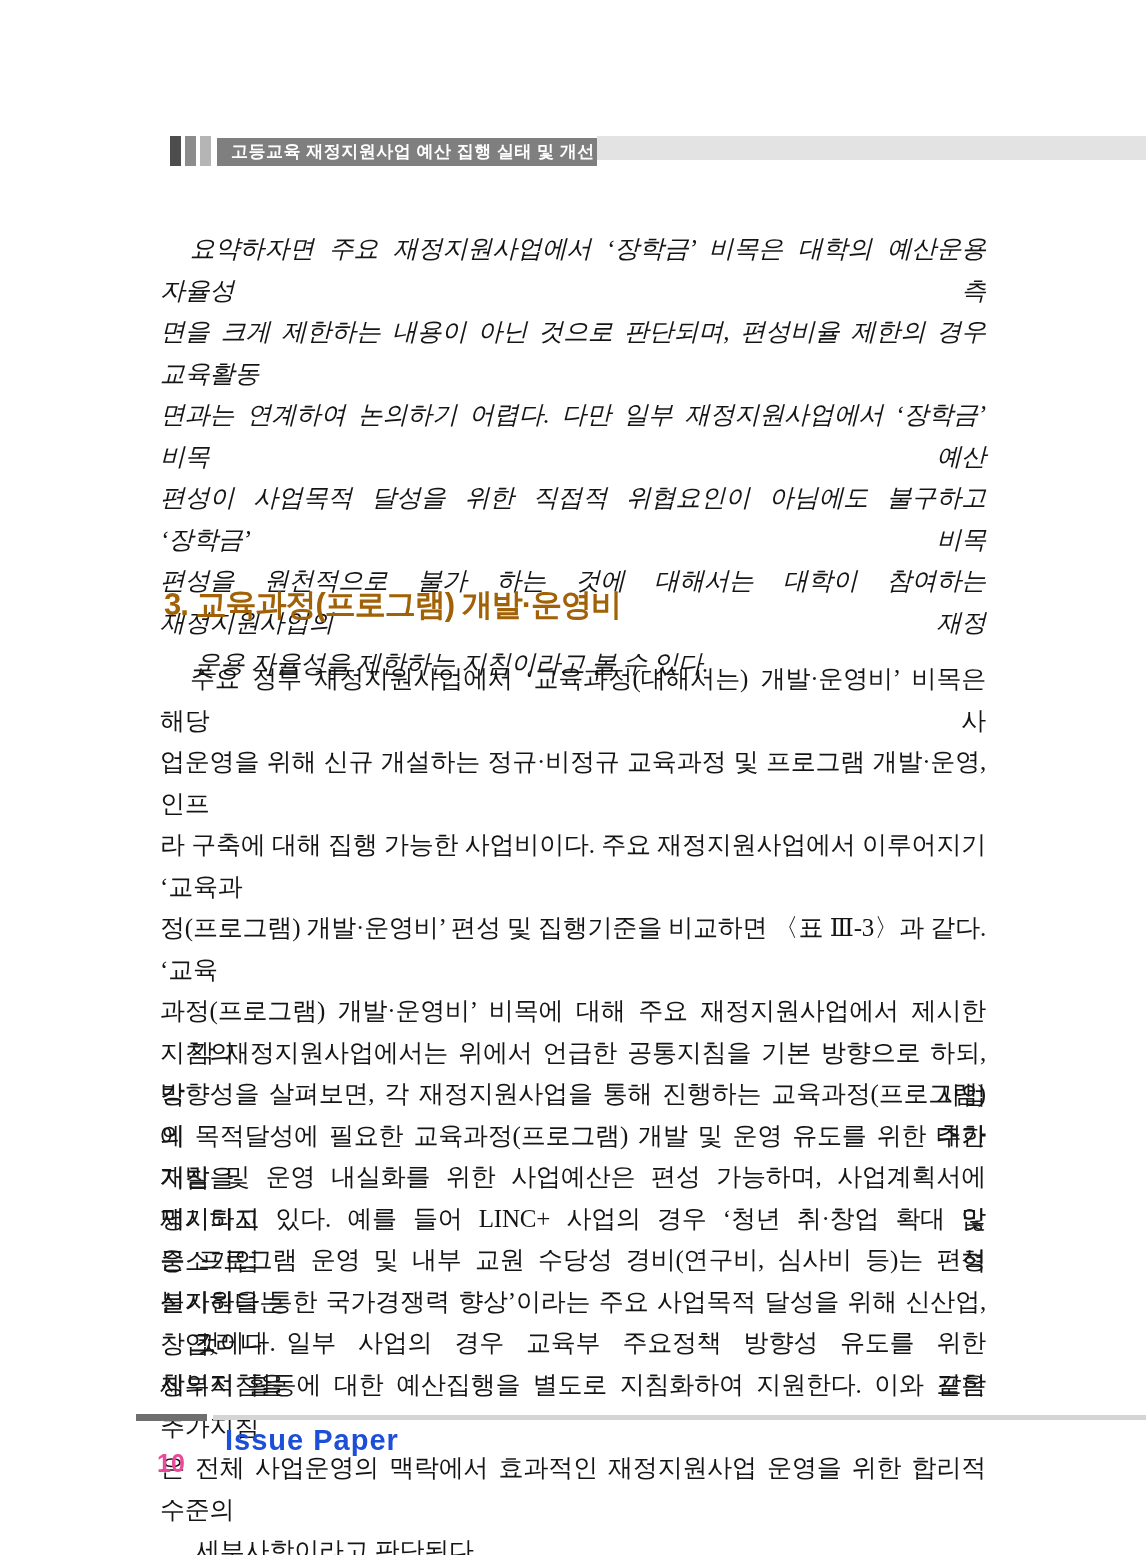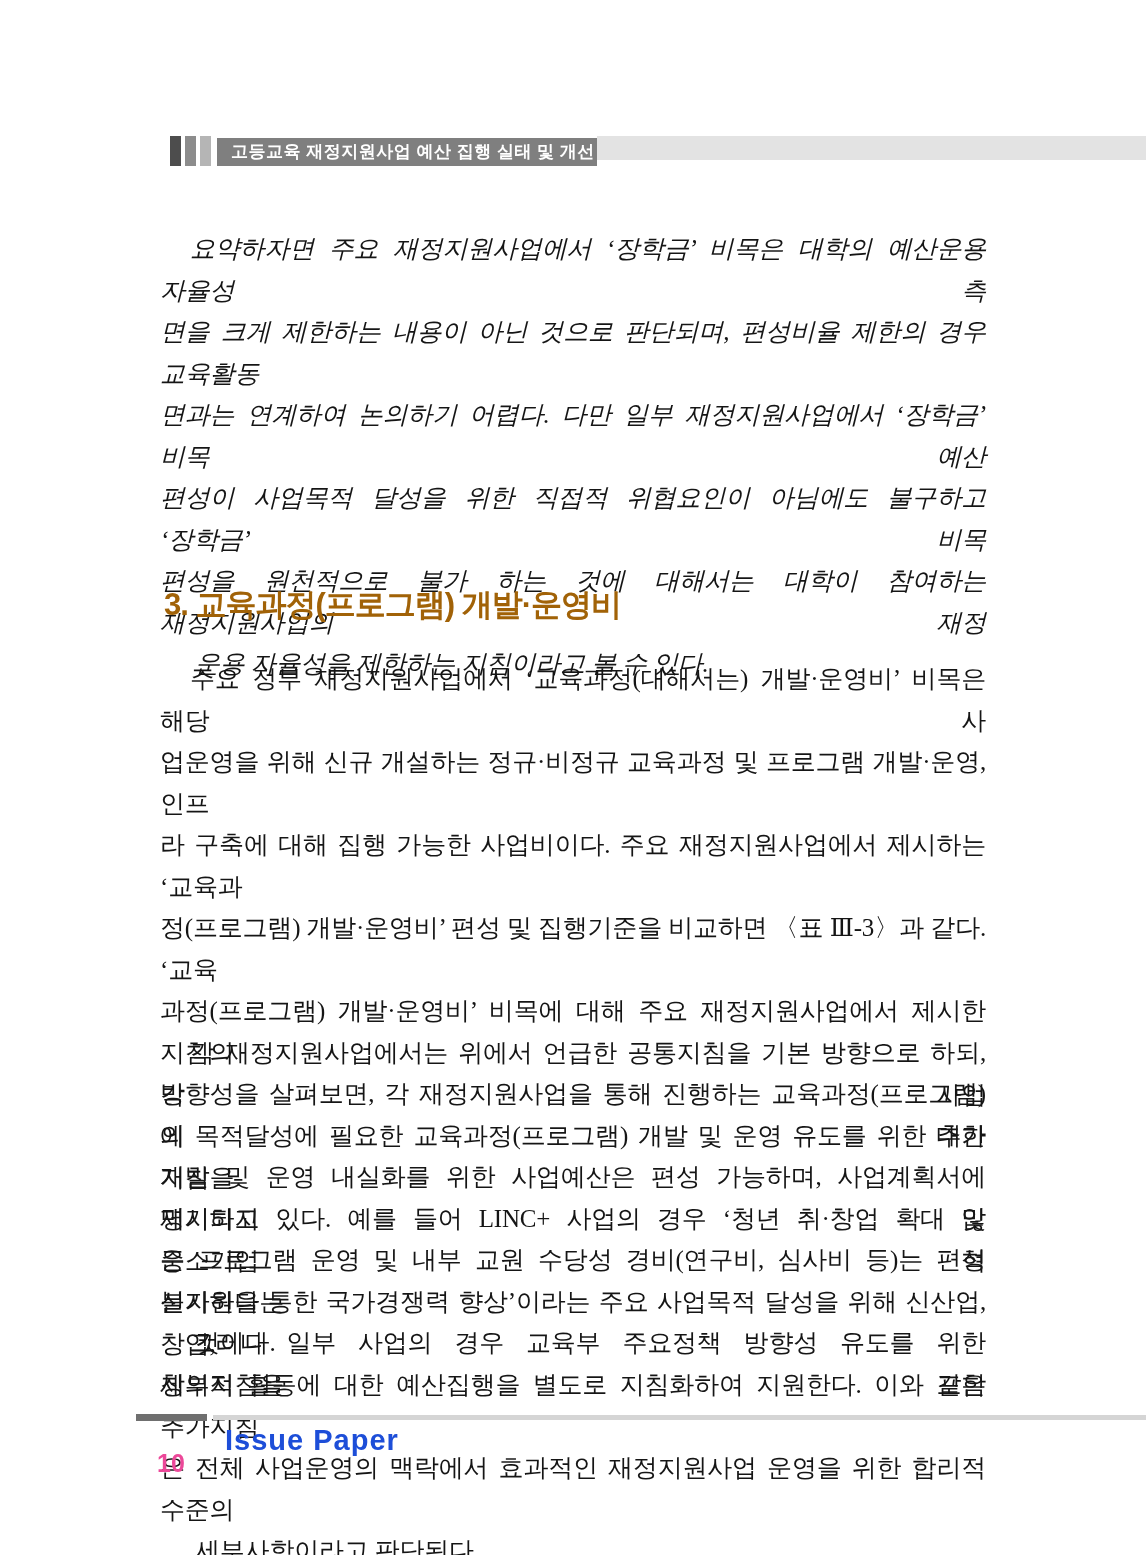--- a/index.html
+++ b/index.html
@@ -144,21 +144,21 @@
     <div class="line">편성이 사업목적 달성을 위한 직접적 위협요인이 아님에도 불구하고 ‘장학금’ 비목</div>
     <div class="line">편성을 원천적으로 불가 하는 것에 대해서는 대학이 참여하는 재정지원사업의 재정</div>
     <div class="line last">운용 자율성을 제한하는 지침이라고 볼 수 있다.</div>
   </div>
 
   <div id="section-heading">3. 교육과정(프로그램) 개발·운영비</div>
 
   <div class="para" id="paragraph-2">
     <div class="line indent">주요 정부 재정지원사업에서 ‘교육과정(대해서는) 개발·운영비’ 비목은 해당 사</div>
     <div class="line">업운영을 위해 신규 개설하는 정규·비정규 교육과정 및 프로그램 개발·운영, 인프</div>
-    <div class="line">라 구축에 대해 집행 가능한 사업비이다. 주요 재정지원사업에서 제시하는 ‘교육과</div>
+    <div class="line">라 구축에 대해 집행 가능한 사업비이다. 주요 재정지원사업에서 이루어지기 ‘교육과</div>
     <div class="line">정(프로그램) 개발·운영비’ 편성 및 집행기준을 비교하면 〈표 Ⅲ-3〉과 같다. ‘교육</div>
     <div class="line">과정(프로그램) 개발·운영비’ 비목에 대해 주요 재정지원사업에서 제시한 지침의</div>
     <div class="line">방향성을 살펴보면, 각 재정지원사업을 통해 진행하는 교육과정(프로그램)에 대한</div>
     <div class="line">개발 및 운영 내실화를 위한 사업예산은 편성 가능하며, 사업계획서에 명기되지 않</div>
     <div class="line">은 프로그램 운영 및 내부 교원 수당성 경비(연구비, 심사비 등)는 편성 불가하다는</div>
     <div class="line last">것이다.</div>
   </div>
 
   <div class="para" id="paragraph-3">
     <div class="line indent">각 재정지원사업에서는 위에서 언급한 공통지침을 기본 방향으로 하되, 각 사업</div>

